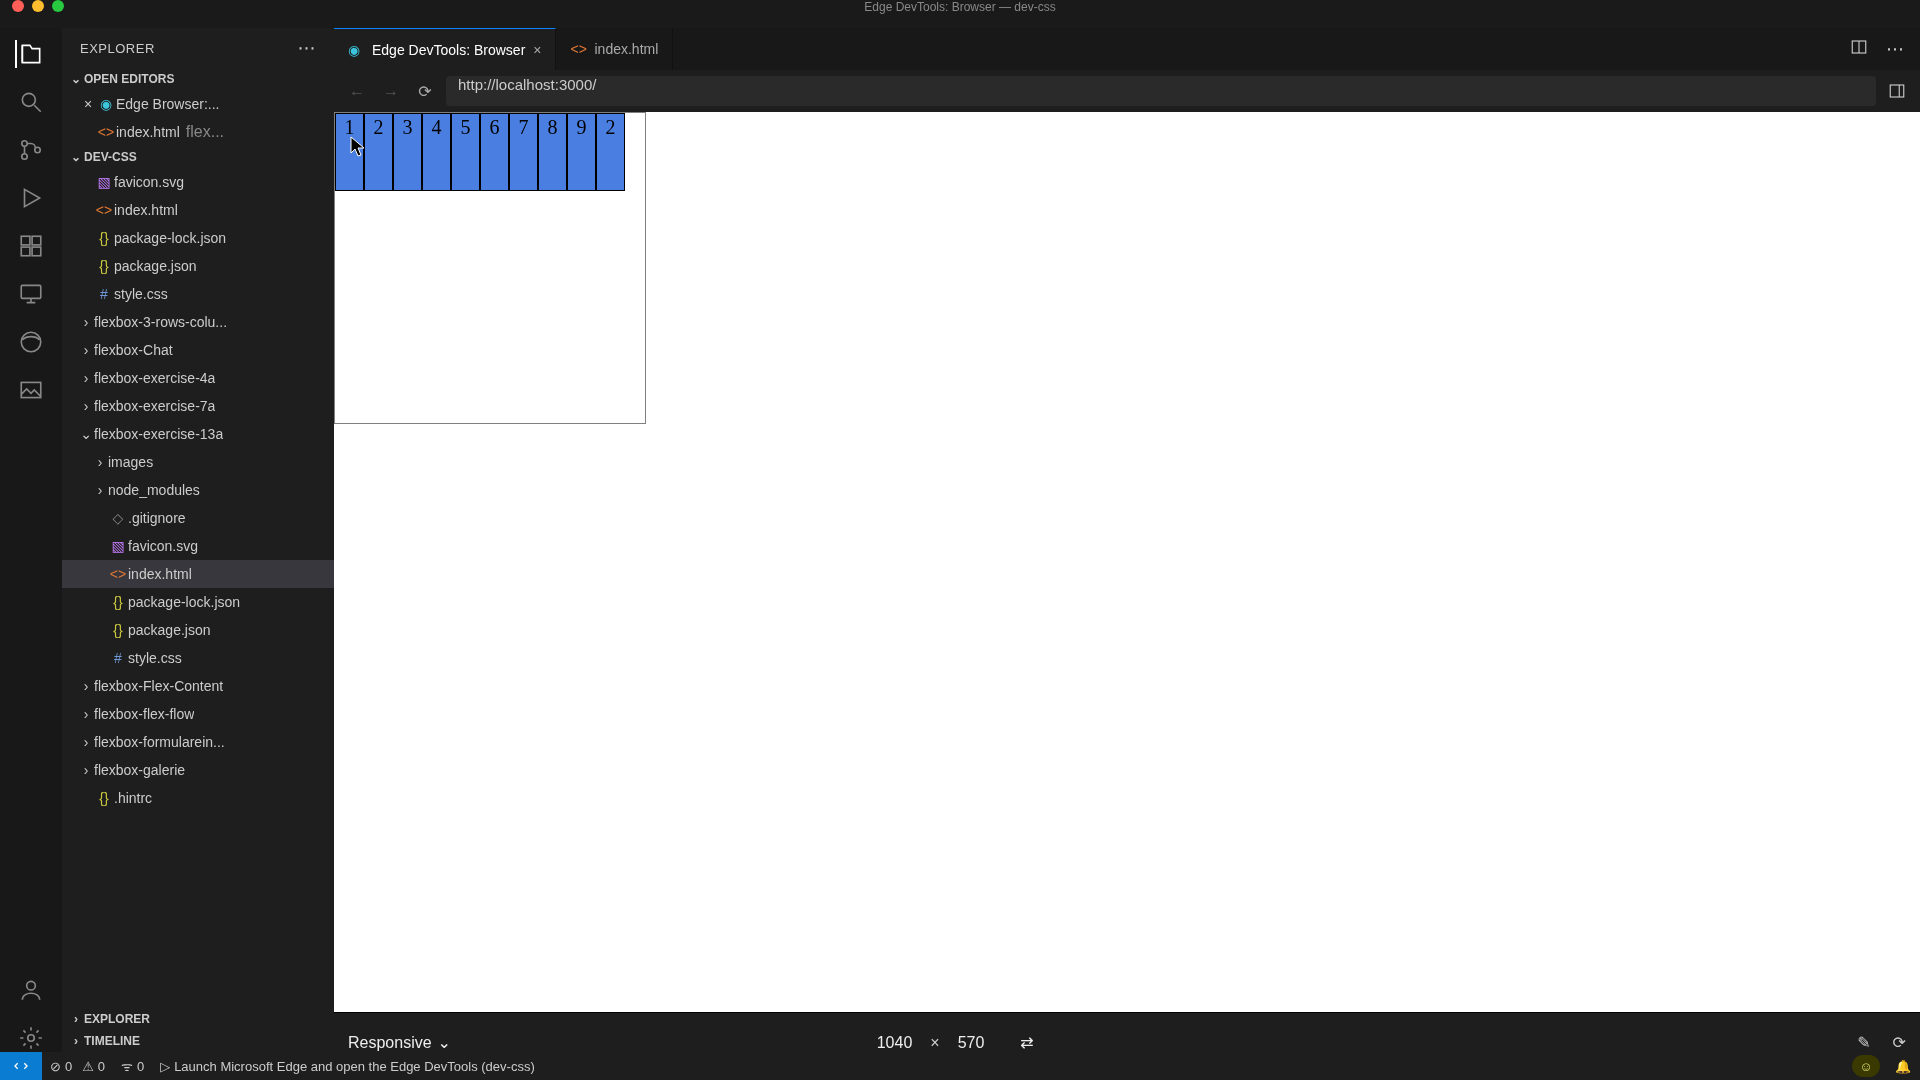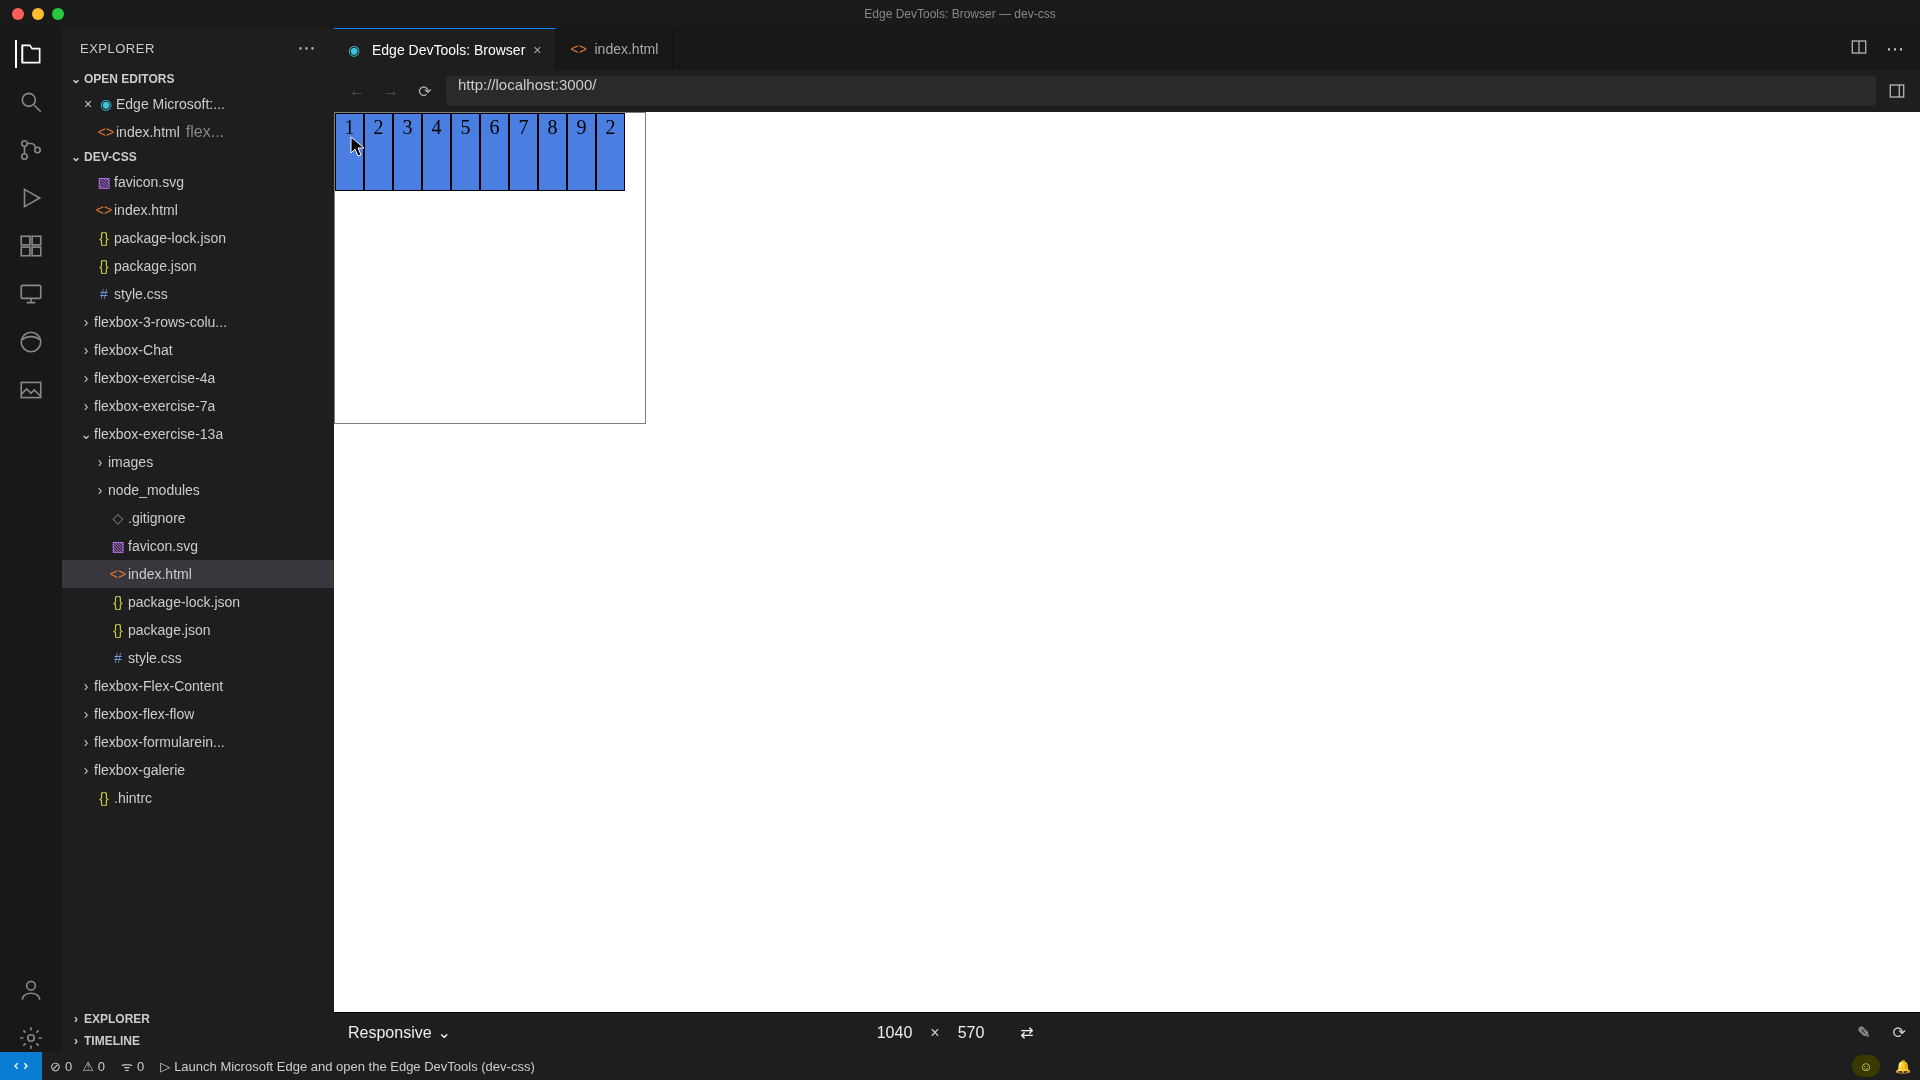--- a/index.html
+++ b/index.html
@@ -1,19 +1,19 @@
 <!DOCTYPE html>
 <html><head>
 <meta charset="utf-8">
 <style>
   * { margin:0; padding:0; box-sizing:border-box; font-family: -apple-system, BlinkMacSystemFont, "Segoe UI", sans-serif; }
   html,body { width:1920px; height:1080px; background:#1e1e1e; color:#cccccc; overflow:hidden; }
 
   
-  .titlebar { height:28px; background:#1a1a1a; display:flex; align-items:center; position:relative; }
+  .titlebar { height:28px; background:#1a1a1a; display:flex; align-items:flex-start; position:relative; }
   .traffic { display:flex; gap:8px; margin-left:12px; }
   .traffic span { width:12px; height:12px; border-radius:50%; display:block; }
   .tl-red{background:#ff5f57;} .tl-yellow{background:#febc2e;} .tl-green{background:#28c840;}
   .titlebar-title { position:absolute; left:50%; transform:translateX(-50%); font-size:12px; color:#888; }
 
   .app { display:flex; height:calc(1080px - 28px - 28px); }
 
   
   .activitybar { width:62px; background:#181818; display:flex; flex-direction:column; align-items:center; padding-top:12px; gap:20px; }
   .activitybar .spacer { flex:1; }
@@ -51,21 +51,21 @@
   .tb-btn { width:26px; height:26px; display:flex; align-items:center; justify-content:center; color:#aaa; cursor:pointer; }
   .tb-btn.disabled{ color:#555; }
   .url { flex:1; background:#2a2a2a; height:30px; border-radius:4px; display:flex; padding:0 12px; color:#ccc; font-size:15px; }
   .dock-icon { color:#ccc; cursor:pointer; }
 
   .browser-surface { flex:1; background:#ffffff; position:relative; }
   .flex-wrap { position:absolute; left:0; top:0; width:312px; height:312px; border:1px solid #7f7f7f; display:flex; flex-wrap:wrap; align-content:flex-start; }
   .box { width:29px; height:78px; background:#4a7ee0; border:1px solid #000; color:#000; font-family:"Times New Roman",serif; font-size:20px; text-align:center; padding-top:2px;}
   .cursor { position:absolute; left:16px; top:24px; width:16px; height:22px; pointer-events:none; }
 
-  .device-bar { height:40px; background:#1e1e1e; display:flex; align-items:center; color:#eee; font-size:16px; padding:0 14px; gap:28px; border-top:1px solid #000; }
+  .device-bar { height:40px; background:#1e1e1e; display:flex; align-items:flex-end; color:#eee; font-size:16px; padding:0 14px; gap:28px; border-top:1px solid #000; }
   .device-bar .respo { display:flex; align-items:center; gap:6px; cursor:pointer; }
   .device-bar .dims { margin-left:auto; margin-right:auto; display:flex; align-items:center; gap:18px; }
   .device-bar .dim-sep { color:#ccc; }
   .device-bar .right-icons { margin-left:auto; display:flex; gap:22px; color:#ccc; }
 
   
   .statusbar { height:28px; background:#1e1e1e; display:flex; align-items:center; font-size:13px; color:#ccc; }
   .sb-remote { width:42px; height:100%; background:#0a7dd3; display:flex; align-items:center; justify-content:center; color:#fff; }
   .sb-item { display:flex; align-items:center; gap:4px; padding:0 8px; cursor:pointer; }
   .statusbar .spacer { flex:1; }
@@ -159,21 +159,21 @@
     </div>
     <div class="section-head">
       <span class="chev">⌄</span>
       <span>OPEN EDITORS</span>
     </div>
     <div id="open-editors">
         <div class="tree-row">
           <span class="indent" style="width:18px"></span>
           <span class="close-x">×</span>
           <span class="ficon ic-edge">◉</span>
-          <span class="label">Edge Microsoft:...</span>
+          <span class="label">Edge Browser:...</span>
         </div>
         <div class="tree-row">
           <span class="indent" style="width:18px"></span>
           <span class="close-x"></span>
           <span class="ficon ic-html">&lt;&gt;</span>
           <span class="label">index.html</span>
           <span class="meta">flex...</span>
         </div>
       </div>
     <div class="section-head">

